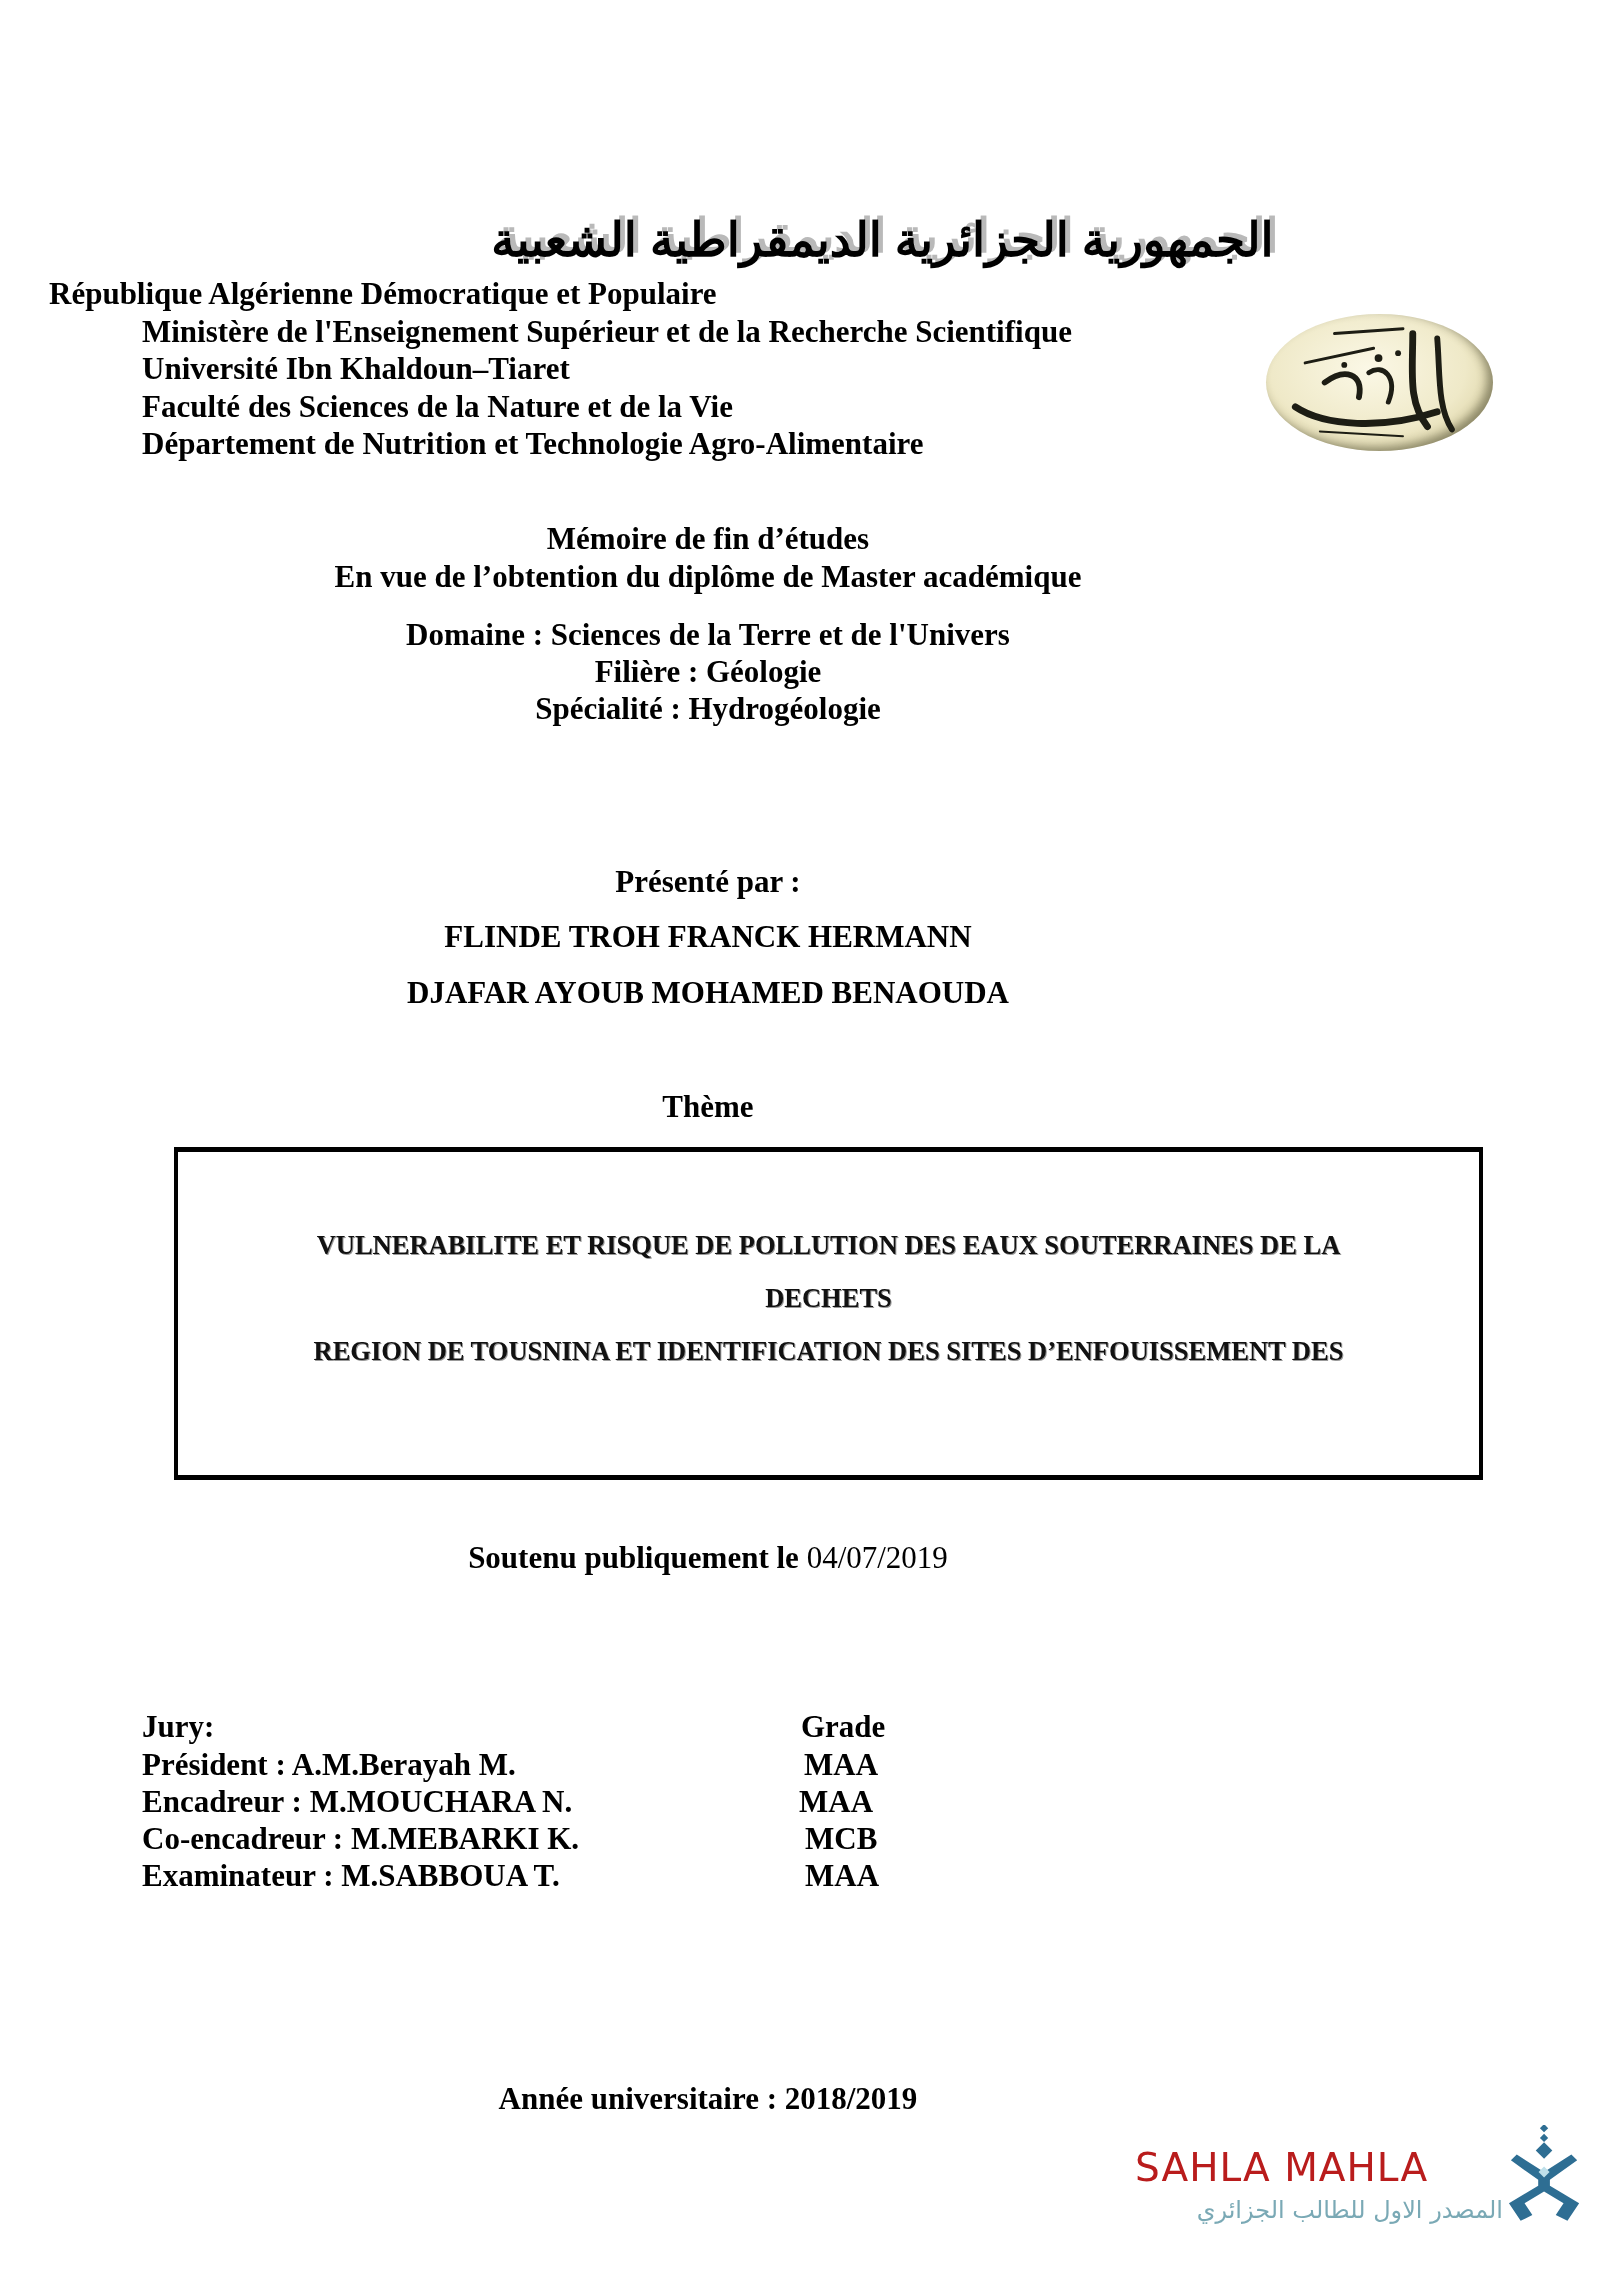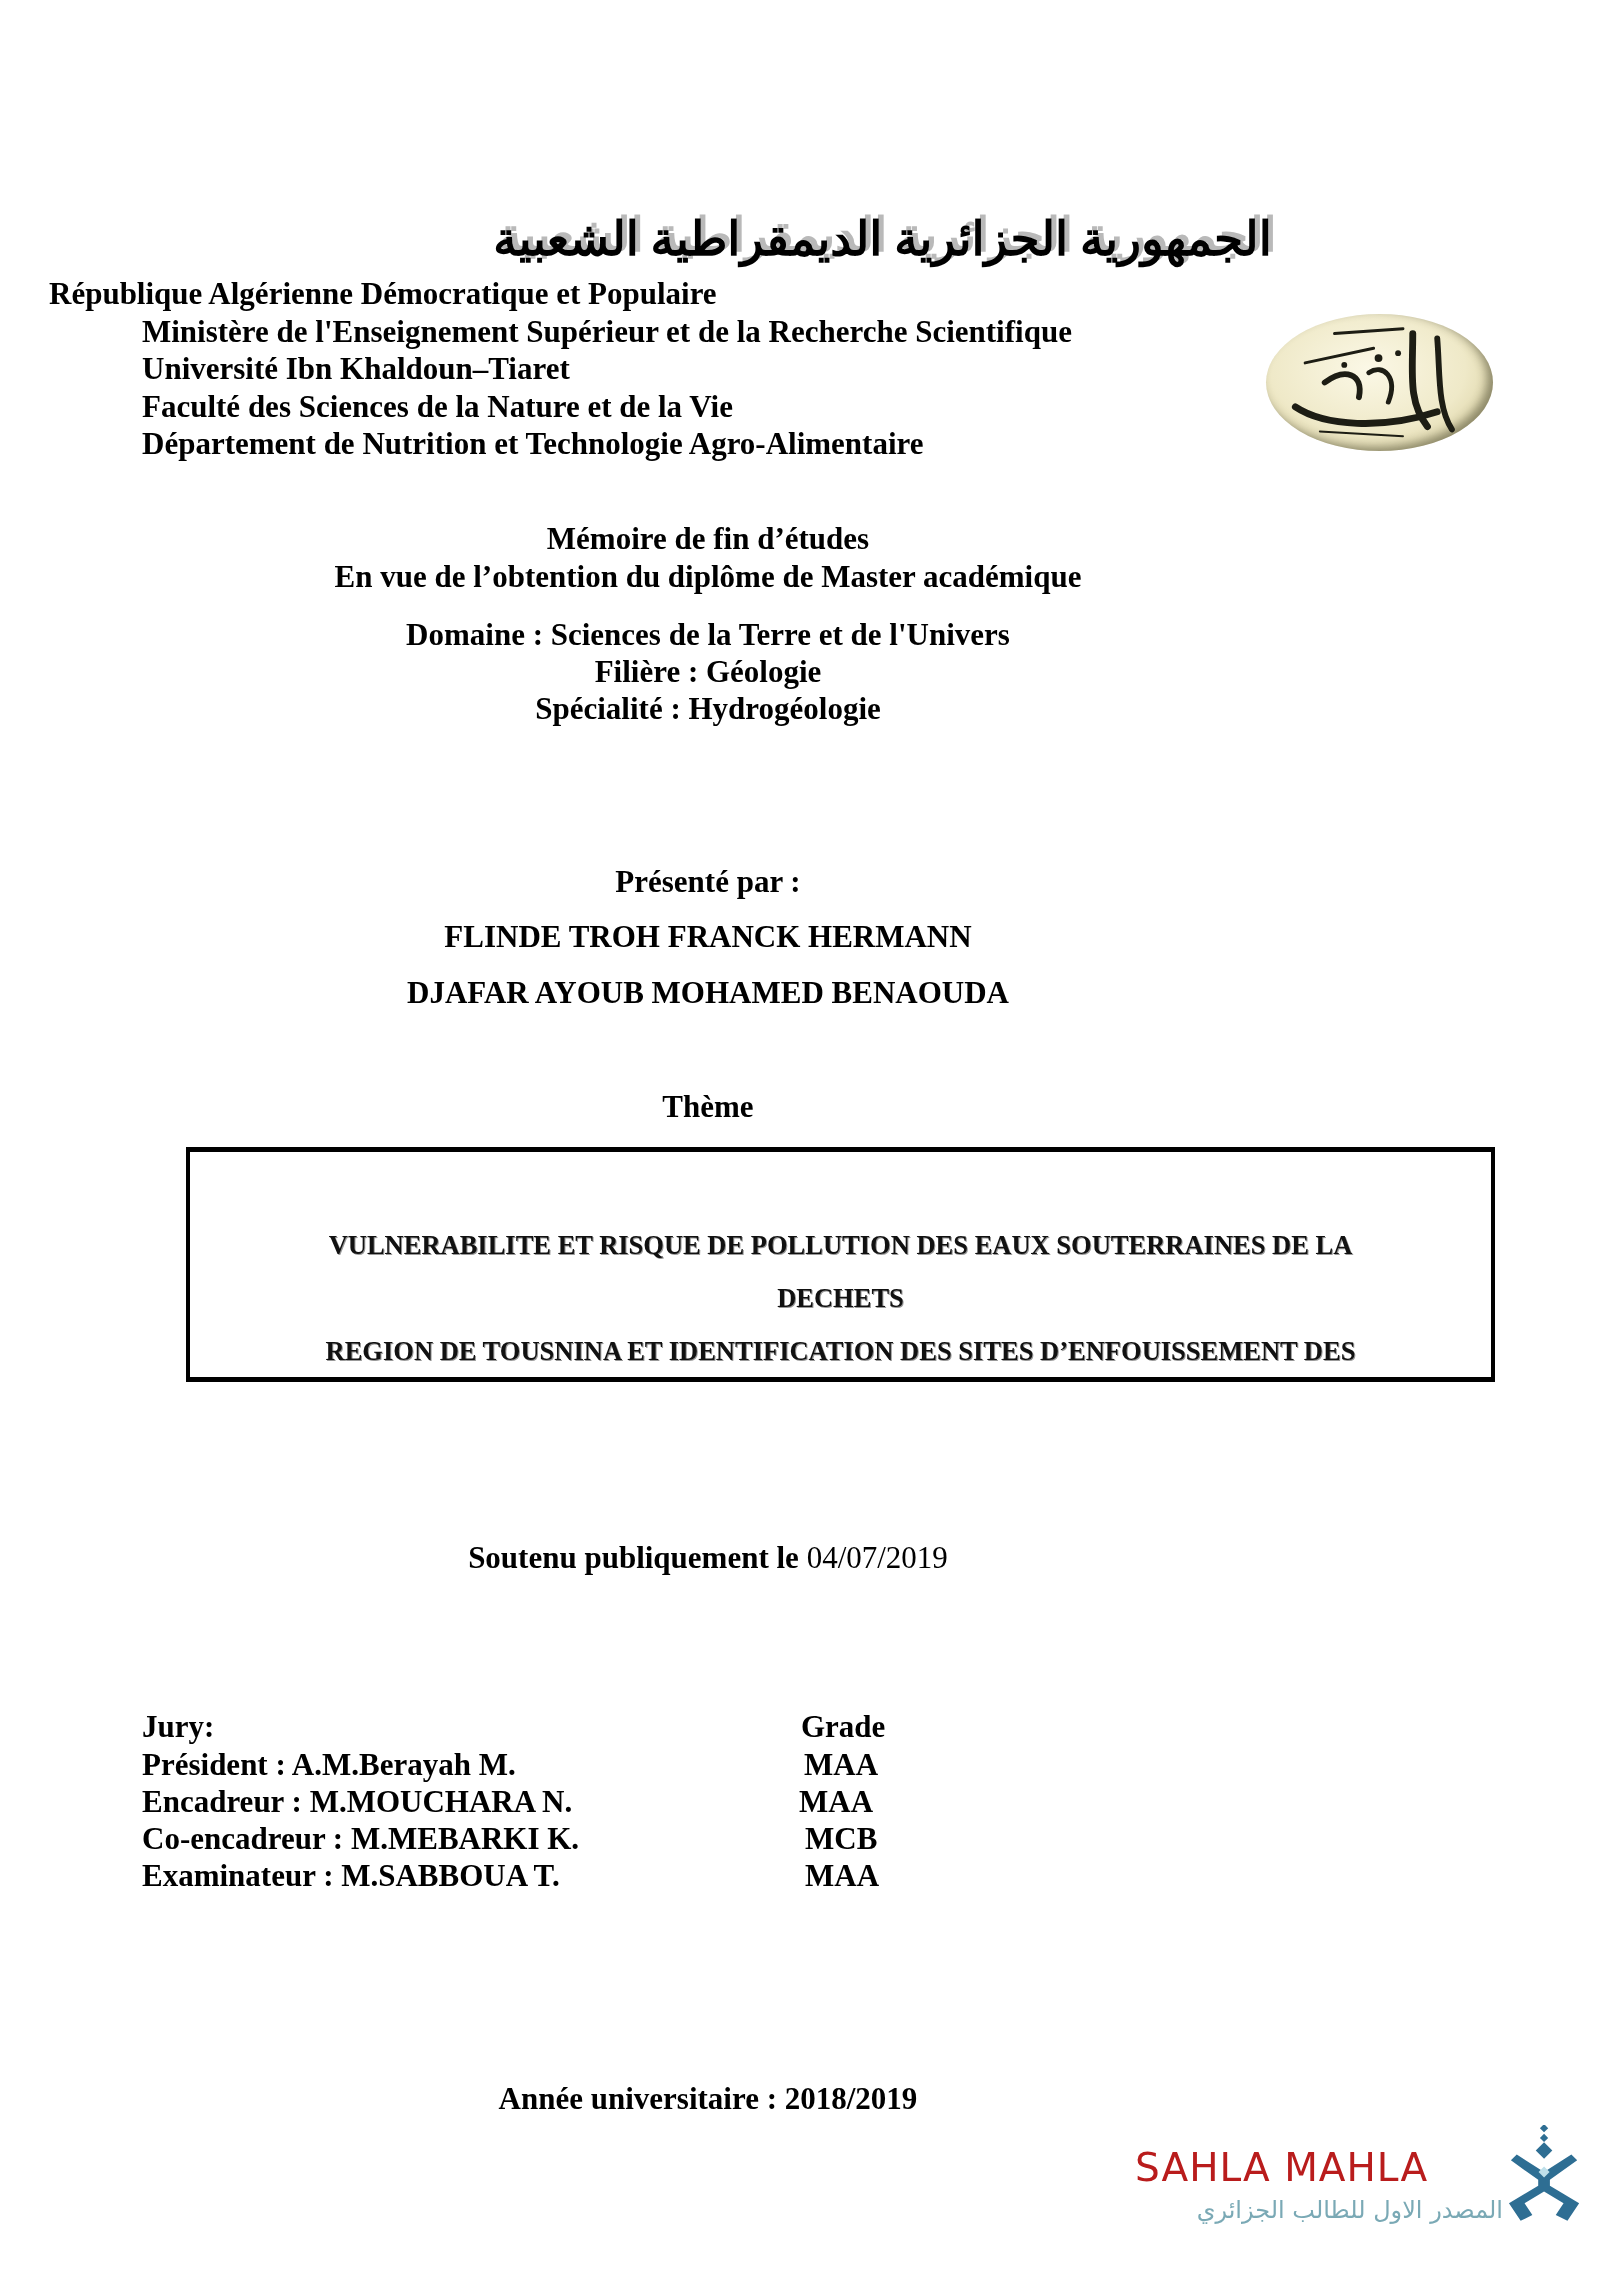--- a/index.html
+++ b/index.html
@@ -5,35 +5,35 @@
   html, body { margin: 0; padding: 0; background: #ffffff; }
   body { width: 1620px; height: 2293px; position: relative; overflow: hidden;
          font-family: "Liberation Serif", "DejaVu Serif", serif; color: #000; }
   .abs { position: absolute; }
   .bold { font-weight: bold; }
   .line { white-space: nowrap; font-size: 31px; line-height: 37px; }
   .center { left: 0; width: 1416px; text-align: center; }
 
   .arabic-title {
     left: 451px; top: 210px; width: 863px; height: 59px;
-    font-family: Liberation Serif, serif; font-weight: bold; font-size: 47px;
+    font-family: Liberation Sans, sans-serif; font-weight: bold; font-size: 47px;
     line-height: 59px; text-align: center; direction: rtl; white-space: nowrap;
     color: #000; text-shadow: 4.9px -3.9px 0 #b9b9b9;
   }
 
   .logo {
     left: 1266px; top: 314px; width: 227px; height: 137px; border-radius: 50%;
     background: radial-gradient(ellipse at 45% 40%, #fbf8e6 0%, #efe9c8 55%, #d8cf9f 85%, #8b8460 100%);
     box-shadow: inset -5.9px -3.9px 9.8px rgba(40,40,20,0.45);
     overflow: hidden;
   }
   .logo svg { width: 100%; height: 100%; }
 
   .theme-box {
-    left: 186px; top: 1147px; width: 1309px; height: 235px;
+    left: 174px; top: 1147px; width: 1309px; height: 333px;
     border-top: 5.9px solid #000; border-bottom: 5.9px solid #000;
     border-left: 4.9px solid #000; border-right: 4.9px solid #000;
     box-sizing: border-box;
   }
   .theme-text {
     position: absolute; left: 0; right: 0; top: 67px; text-align: center;
     font-size: 26.5px; line-height: 53px; font-weight: bold; padding: 0 29px;
     color: #111; text-shadow: 1px 1px 0 #999;
   }
 

